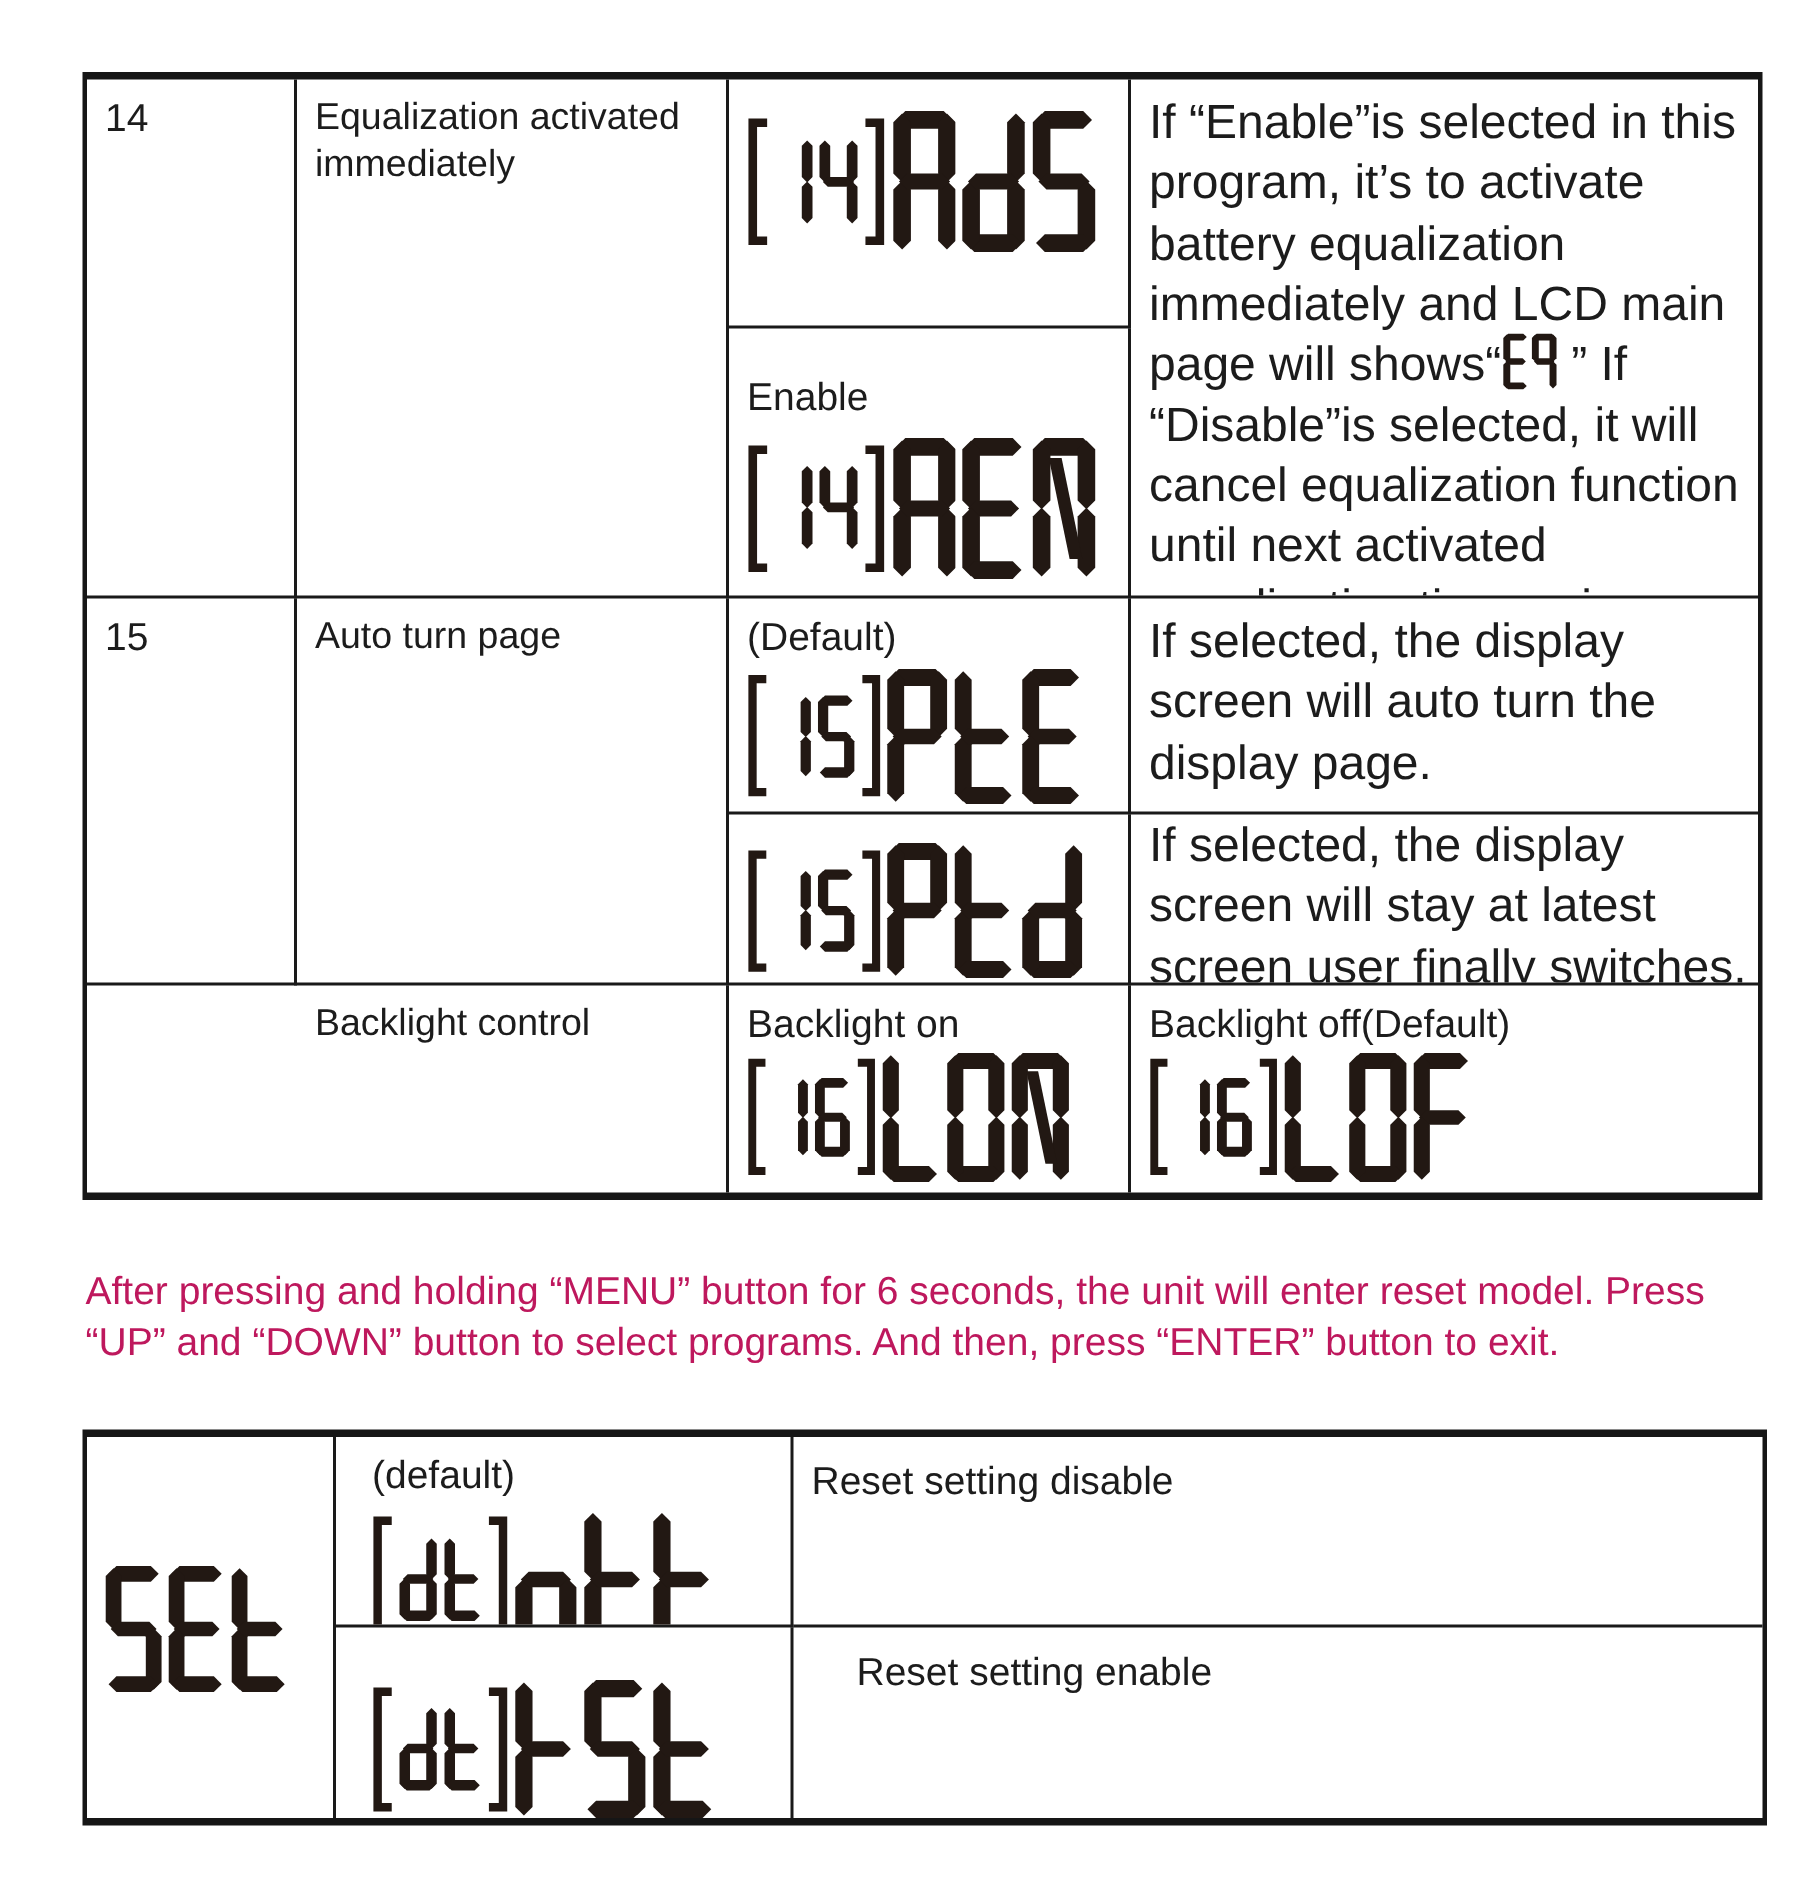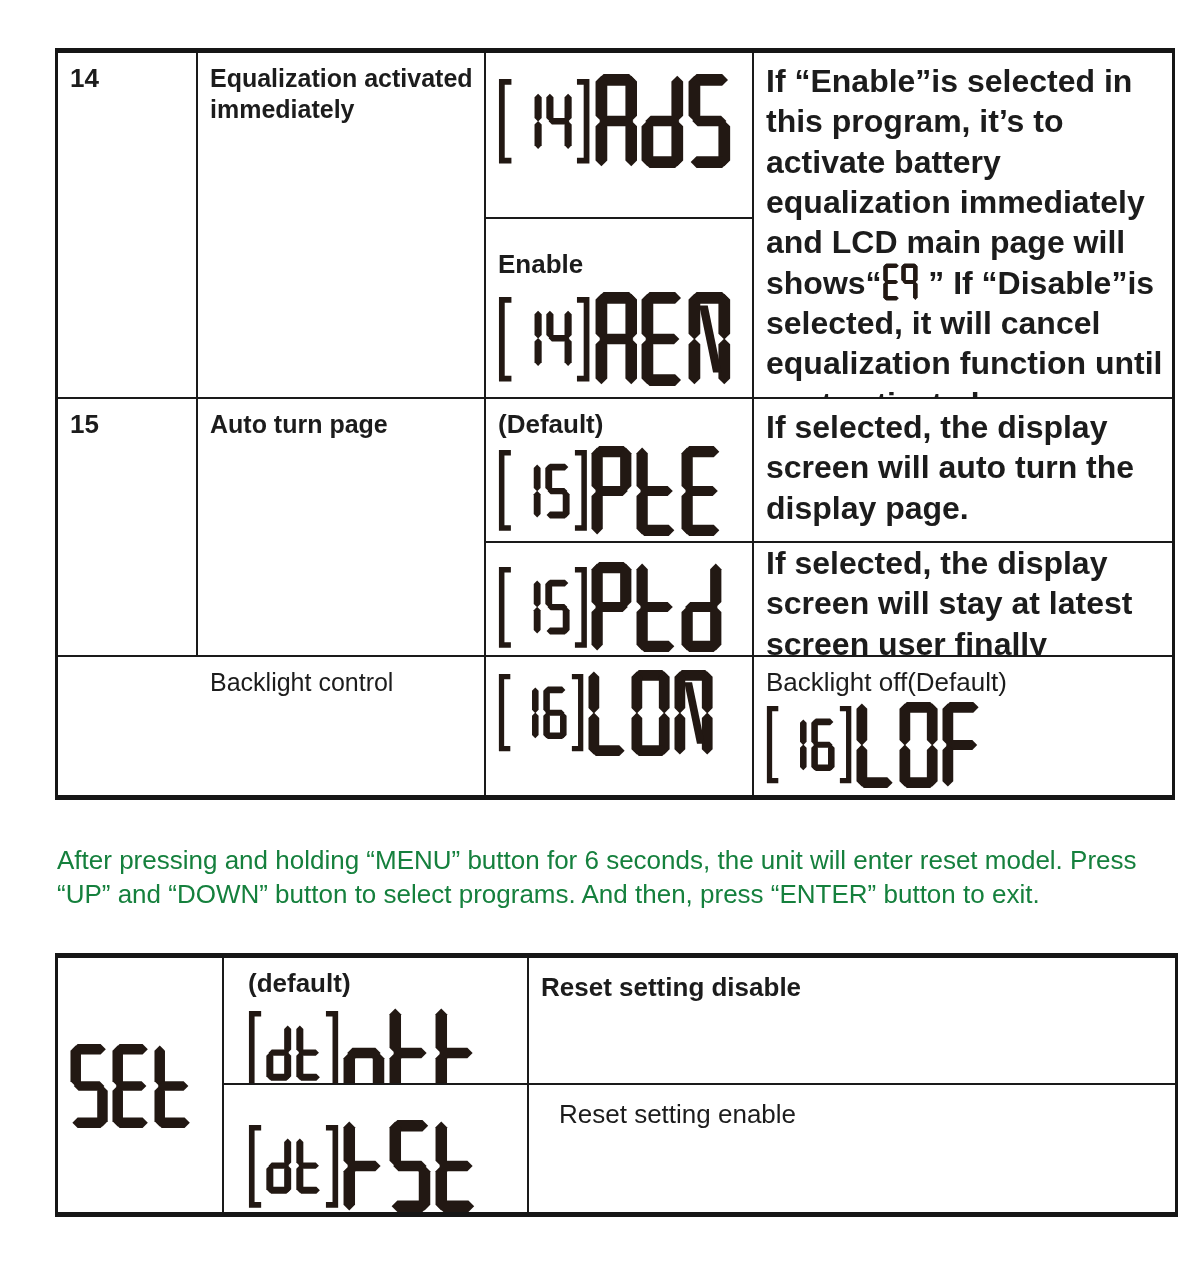--- a/index.html
+++ b/index.html
@@ -5,30 +5,30 @@
   * { box-sizing: border-box; margin: 0; padding: 0; }
   html,body { width: 1200px; background: #ffffff; font-family: "Liberation Sans", "DejaVu Sans", sans-serif; color: #1c1c1c; }
   body { position: relative; height: 1266px; overflow: hidden; }
 
   .tbl { position: absolute; display: grid; border: 3px solid #161616; border-top-width: 5px; border-bottom-width: 5px; background: #fff; }
   .top-table { left: 55px; top: 48px; grid-template-columns: 140px 288px 268px 418px; grid-template-rows: 166px 180px 144px 114px 138px; }
   .reset-table { left: 55px; top: 953px; grid-template-columns: 166px 305px 646px; grid-template-rows: 127px 127px; }
 
   .cell { padding: 10px 8px 8px 12px; font-size: 26px; line-height: 1.22; overflow: hidden; }
   .br { border-right: 2px solid #1a1a1a; }
-  .bb { border-bottom: 2px solid #1a1a1a; font-weight: bold; }
+  .bb { border-bottom: 2px solid #1a1a1a; }
   .desc { font-size: 32px; line-height: 1.26; padding: 8px 6px 6px 12px; }
 
   .lcd { display: flex; align-items: center; gap: 4px; margin-top: 10px; }
   .lcd svg { display: block; flex: 0 0 auto; }
   .lcd-inline { display: inline-flex; align-items: center; gap: 2px; vertical-align: -7px; margin: 0 1px; }
   .lcd-inline svg { display: block; }
   .lcd-center { margin-top: 24px; }
 
-  .note { position: absolute; left: 57px; top: 843px; width: 1140px; font-size: 26px; line-height: 1.32; color: #15803d; }
+  .note { position: absolute; left: 57px; top: 843px; width: 1140px; font-size: 26px; line-height: 1.32; color: #be185d; }
 
   .setcell { display: flex; align-items: center; padding-left: 12px; }
   .opt-label { display: block; }
   .rtc { padding-top: 14px; }
 </style>
 </head>
 <body>
 
 <div class="tbl top-table">
 
@@ -249,20 +249,21 @@
       </div>
   </div>
   <div class="cell bb desc" style="grid-row:4;grid-column:4;padding-top:0">
     <span>If selected, the display screen will stay at latest screen user finally switches.</span>
   </div>
 
   <div class="cell br" style="grid-row:5;grid-column:2;font-size:25px">
     <span>Backlight control</span>
   </div>
   <div class="cell br" style="grid-row:5;grid-column:3">
+    <span class="opt-label">Backlight on</span>
     <div class="lcd" style="margin-top:2px">
         <svg viewBox="0 0 30 180" width="13.2" height="79.2" fill="#221813">
           <polygon points="2,2 28,2 28,14 14,14 14,166 28,166 28,178 2,178"></polygon>
         </svg>
         <svg viewBox="0 0 80 180" width="23.9" height="53.7" fill="#221813">
           <polygon points="68,5 79,16 79,80 68,91 57,80 57,16"></polygon>
           <polygon points="68,89 79,100 79,164 68,175 57,164 57,100"></polygon>
         </svg>
         <svg viewBox="0 0 80 180" width="23.9" height="53.7" fill="#221813">
           <polygon points="5,13 16,2 64,2 75,13 64,24 16,24"></polygon>
@@ -446,16 +447,16 @@
           <polygon points="5,167 16,156 64,156 75,167 64,178 16,178"></polygon>
         </svg>
         <svg viewBox="0 0 80 180" width="41.8" height="94.0" fill="#221813">
           <polygon points="12,5 23,16 23,80 12,91 1,80 1,16"></polygon>
           <polygon points="12,89 23,100 23,164 12,175 1,164 1,100"></polygon>
           <polygon points="8,90 18,80 62,80 72,90 62,100 18,100"></polygon>
           <polygon points="5,167 16,156 64,156 75,167 64,178 16,178"></polygon>
         </svg>
       </div>
   </div>
-  <div class="cell rtc" style="grid-row:2;grid-column:3;padding-left:30px">
+  <div class="cell rtc" style="grid-row:2;grid-column:3;padding-left:42px">
     <span>Reset setting enable</span>
   </div>
 </div>
 
 </body></html>

